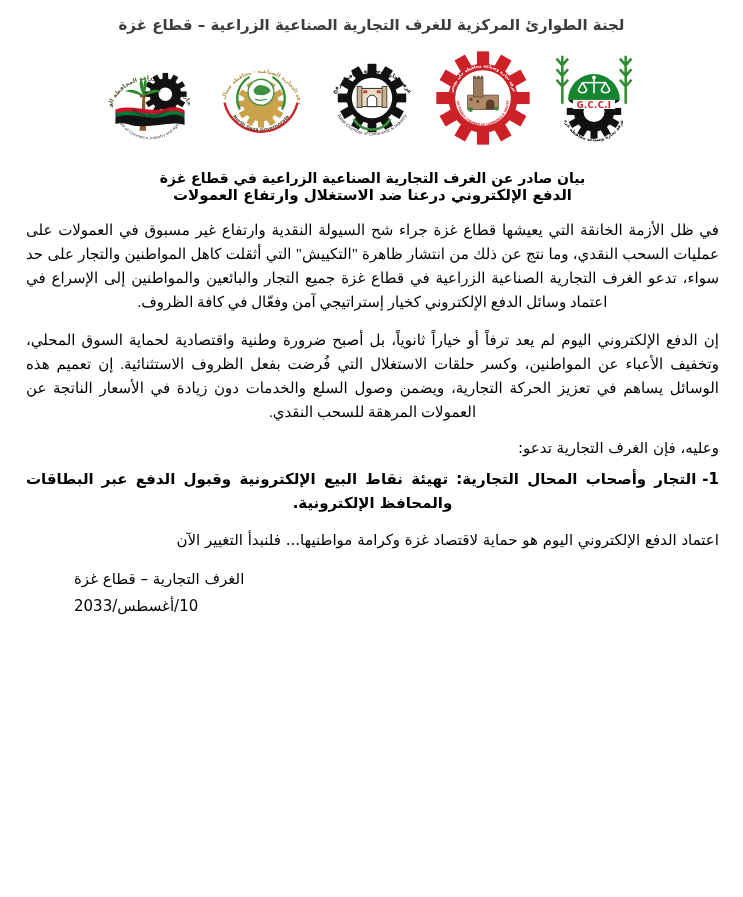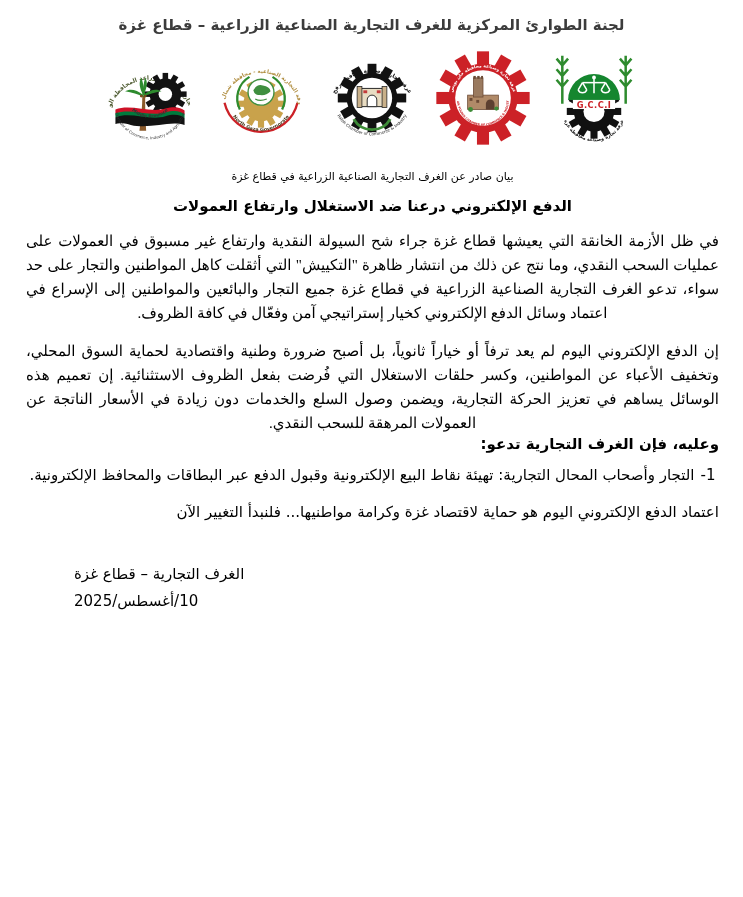--- a/index.html
+++ b/index.html
@@ -2,29 +2,29 @@
 <html lang="ar"><head>
 <meta charset="utf-8">
 <style>
   html,body{margin:0;padding:0;background:#ffffff;}
   body{width:743px;height:897px;overflow:hidden;font-family:"DejaVu Sans",sans-serif;color:#000;}
   .page{width:743px;height:897px;direction:rtl;box-sizing:border-box;padding-top:16px;}
   .header-title{text-align:center;font-weight:bold;font-size:15px;color:#3c3c3c;letter-spacing:.2px;}
   .logos-row{direction:ltr;display:flex;justify-content:center;align-items:center;gap:15px;margin-top:12px;height:104px;}
   .logo{width:96px;height:100px;flex:0 0 auto;}
   .content{margin:0 24px 0 26px;font-size:15px;}
-  .stmt-title{text-align:center;font-weight:normal;font-size:11px;margin-top:20px;}
-  .stmt-subtitle{text-align:center;font-weight:bold;font-size:15px;margin-top:14px;}
+  .stmt-title{text-align:center;font-weight:bold;font-size:14px;margin-top:20px;}
+  .stmt-subtitle{text-align:center;font-weight:bold;font-size:15px;}
   .para{margin-top:14px;line-height:1.6;text-align:justify;text-align-last:center;font-family:Liberation Serif, serif;}
-  .call-intro{text-align:right;font-weight:bold;}
+  .call-intro{margin-top:15px;text-align:right;}
   .demand-list{margin-top:10px;}
-  .list-item{line-height:1.6;text-align:justify;text-align-last:center;margin-top:4px;}
+  .list-item{line-height:1.6;text-align:justify;text-align-last:center;margin-top:4px;font-weight:bold;}
   .list-num{margin-left:6px;}
   .closing-line{margin-top:16px;}
-  .footer{margin-top:40px;margin-left:48px;text-align:left;line-height:1.8;font-size:15px;}
+  .footer{margin-top:17px;margin-left:48px;text-align:left;line-height:1.8;font-size:15px;}
   .footer div{direction:rtl;}
   svg text{font-family:"DejaVu Sans",sans-serif;}
 </style>
 </head>
 <body>
 
 <svg width="0" height="0" style="position:absolute" aria-hidden="true">
   <defs>
     <g id="gear12">
       <circle r="20"></circle>
@@ -208,17 +208,17 @@
       <div class="list-item">
         <span class="list-num">1-</span><span>التجار وأصحاب المحال التجارية: تهيئة نقاط البيع الإلكترونية وقبول الدفع عبر البطاقات والمحافظ الإلكترونية.</span>
       </div>
     </div>
 
 
     <div class="closing-line">اعتماد الدفع الإلكتروني اليوم هو حماية لاقتصاد غزة وكرامة مواطنيها... فلنبدأ التغيير الآن</div>
 
     <div class="footer">
       <div>الغرف التجارية – قطاع غزة</div>
-      <div>10/أغسطس/2025</div>
+      <div>10/أغسطس/2033</div>
     </div>
   </div>
 
 </div>
 
 </body></html>

